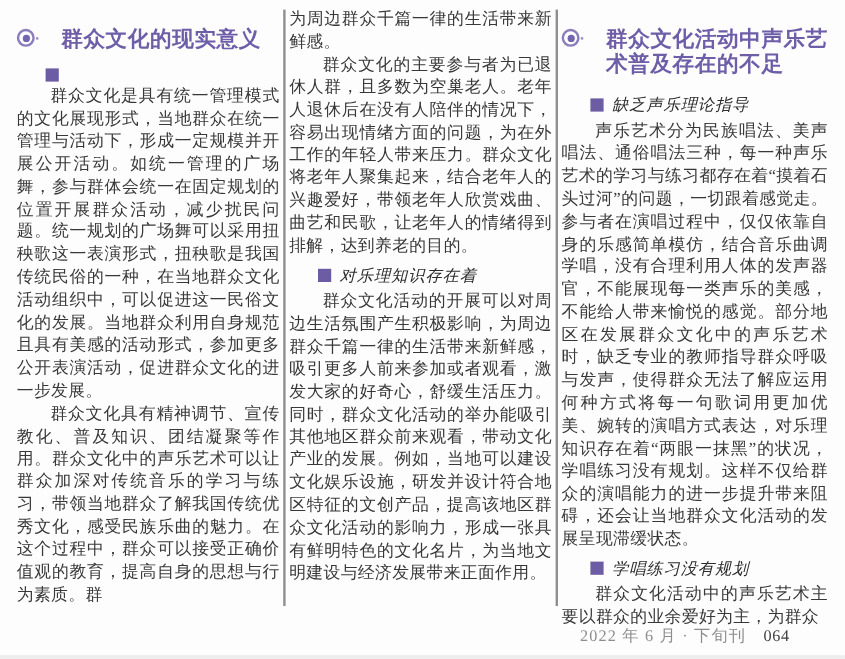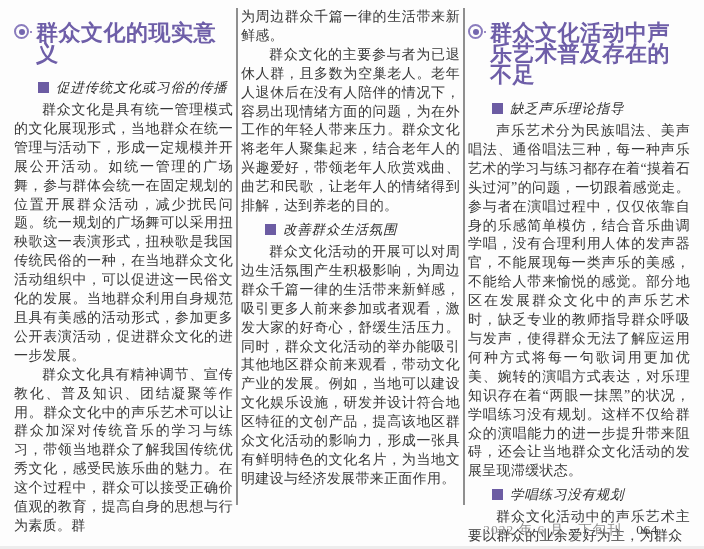--- a/index.html
+++ b/index.html
@@ -4,23 +4,23 @@
 <style>
   html,body{margin:0;padding:0;background:#ffffff;}
   body{width:704px;height:549px;overflow:hidden;
        font-family:"Liberation Serif","DejaVu Serif",serif;}
   .page{position:relative;width:704px;height:549px;background:#fdfdfd;box-sizing:border-box;}
   .columns{position:absolute;top:0;left:14px;display:flex;align-items:flex-start;}
   .col{width:219px;}
   .col.c3{width:222px;}
   .divider{width:2px;height:497px;background:#8f8f8f;margin:8px 3px 0 3px;flex:0 0 auto;}
 
-  h1.sec{display:flex;gap:7px;margin:22px 0 14px 0;
+  h1.sec{display:flex;gap:22px;margin:22px 0 14px 0;
          font-family:"Liberation Sans","DejaVu Sans",sans-serif;
-         font-weight:bold;font-size:22px;line-height:21px;color:#6e5ea8;
+         font-weight:bold;font-size:18px;line-height:21px;color:#6e5ea8;
          letter-spacing:0.5px;}
   .bullet{flex:0 0 auto;position:relative;width:15px;height:15px;margin-top:2px;
           border:2px solid #8a7cbd;border-radius:50%;box-sizing:border-box;}
   .bullet .dot{position:absolute;left:2.5px;top:2.5px;width:6px;height:6px;
                background:#7366ae;border-radius:50%;}
   .bullet .tick{position:absolute;right:-5px;top:5px;width:2px;height:2px;background:#9a8cc4;}
 
   .sub{display:flex;align-items:center;gap:7px;margin:4px 0;padding-left:24px;
        font-style:italic;font-size:13.5px;line-height:19px;color:#2b2b2b;letter-spacing:0.8px;}
   .sub .sq{flex:0 0 auto;width:11px;height:11px;background:#6c5ca3;}
@@ -44,34 +44,33 @@
     <section class="col c1">
       <h1 class="sec">
         <span class="bullet">
             <span class="dot"></span>
             <span class="tick"></span>
           </span>
         <span>群众文化的现实意义</span>
       </h1>
       <div class="sub">
         <span class="sq"></span>
-        <span>促进传统文化或习俗的传播</span>
       </div>
       <p class="body">群众文化是具有统一管理模式的文化展现形式，当地群众在统一管理与活动下，形成一定规模并开展公开活动。如统一管理的广场舞，参与群体会统一在固定规划的位置开展群众活动，减少扰民问题。统一规划的广场舞可以采用扭秧歌这一表演形式，扭秧歌是我国传统民俗的一种，在当地群众文化活动组织中，可以促进这一民俗文化的发展。当地群众利用自身规范且具有美感的活动形式，参加更多公开表演活动，促进群众文化的进一步发展。</p>
       <p class="body">群众文化具有精神调节、宣传教化、普及知识、团结凝聚等作用。群众文化中的声乐艺术可以让群众加深对传统音乐的学习与练习，带领当地群众了解我国传统优秀文化，感受民族乐曲的魅力。在这个过程中，群众可以接受正确价值观的教育，提高自身的思想与行为素质。群</p>
     </section>
 
     <div class="divider"></div>
 
     <section class="col c2">
       <p class="body cont first">为周边群众千篇一律的生活带来新鲜感。</p>
       <p class="body">群众文化的主要参与者为已退休人群，且多数为空巢老人。老年人退休后在没有人陪伴的情况下，容易出现情绪方面的问题，为在外工作的年轻人带来压力。群众文化将老年人聚集起来，结合老年人的兴趣爱好，带领老年人欣赏戏曲、曲艺和民歌，让老年人的情绪得到排解，达到养老的目的。</p>
       <div class="sub">
         <span class="sq"></span>
-        <span>改善群众生活氛围</span>
+        <span>对乐理知识存在着</span>
       </div>
       <p class="body">群众文化活动的开展可以对周边生活氛围产生积极影响，为周边群众千篇一律的生活带来新鲜感，吸引更多人前来参加或者观看，激发大家的好奇心，舒缓生活压力。同时，群众文化活动的举办能吸引其他地区群众前来观看，带动文化产业的发展。例如，当地可以建设文化娱乐设施，研发并设计符合地区特征的文创产品，提高该地区群众文化活动的影响力，形成一张具有鲜明特色的文化名片，为当地文明建设与经济发展带来正面作用。</p>
     </section>
 
     <div class="divider"></div>
 
     <section class="col c3">
       <h1 class="sec">
         <span class="bullet">
             <span class="dot"></span>

